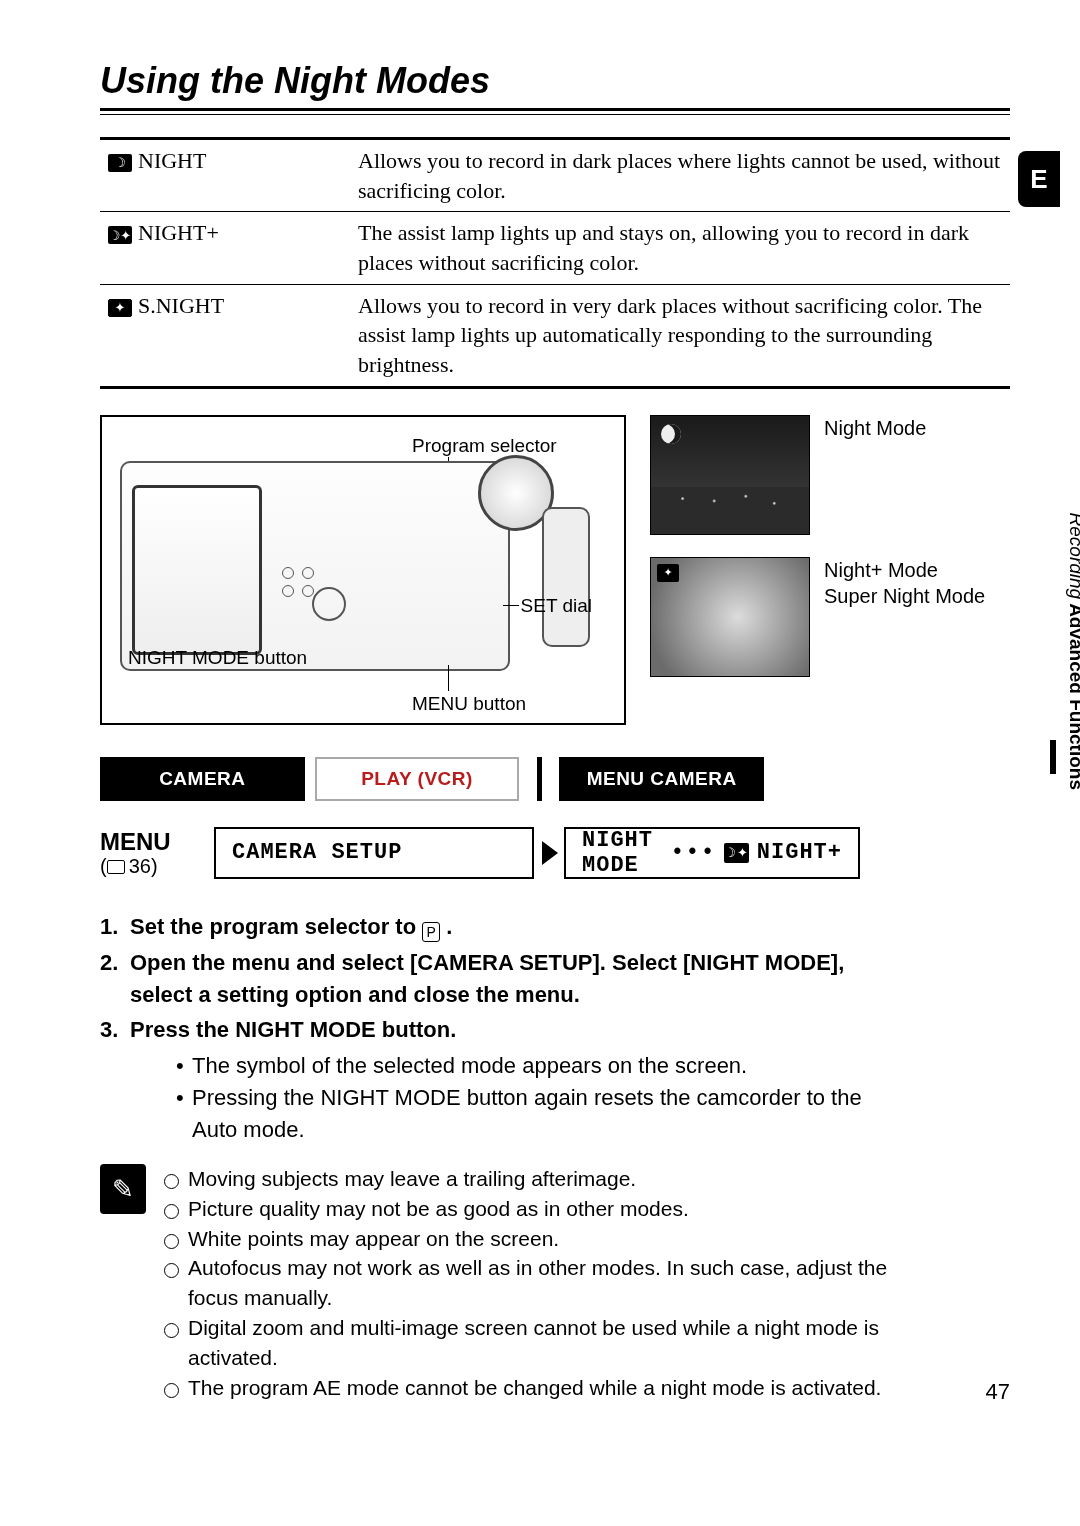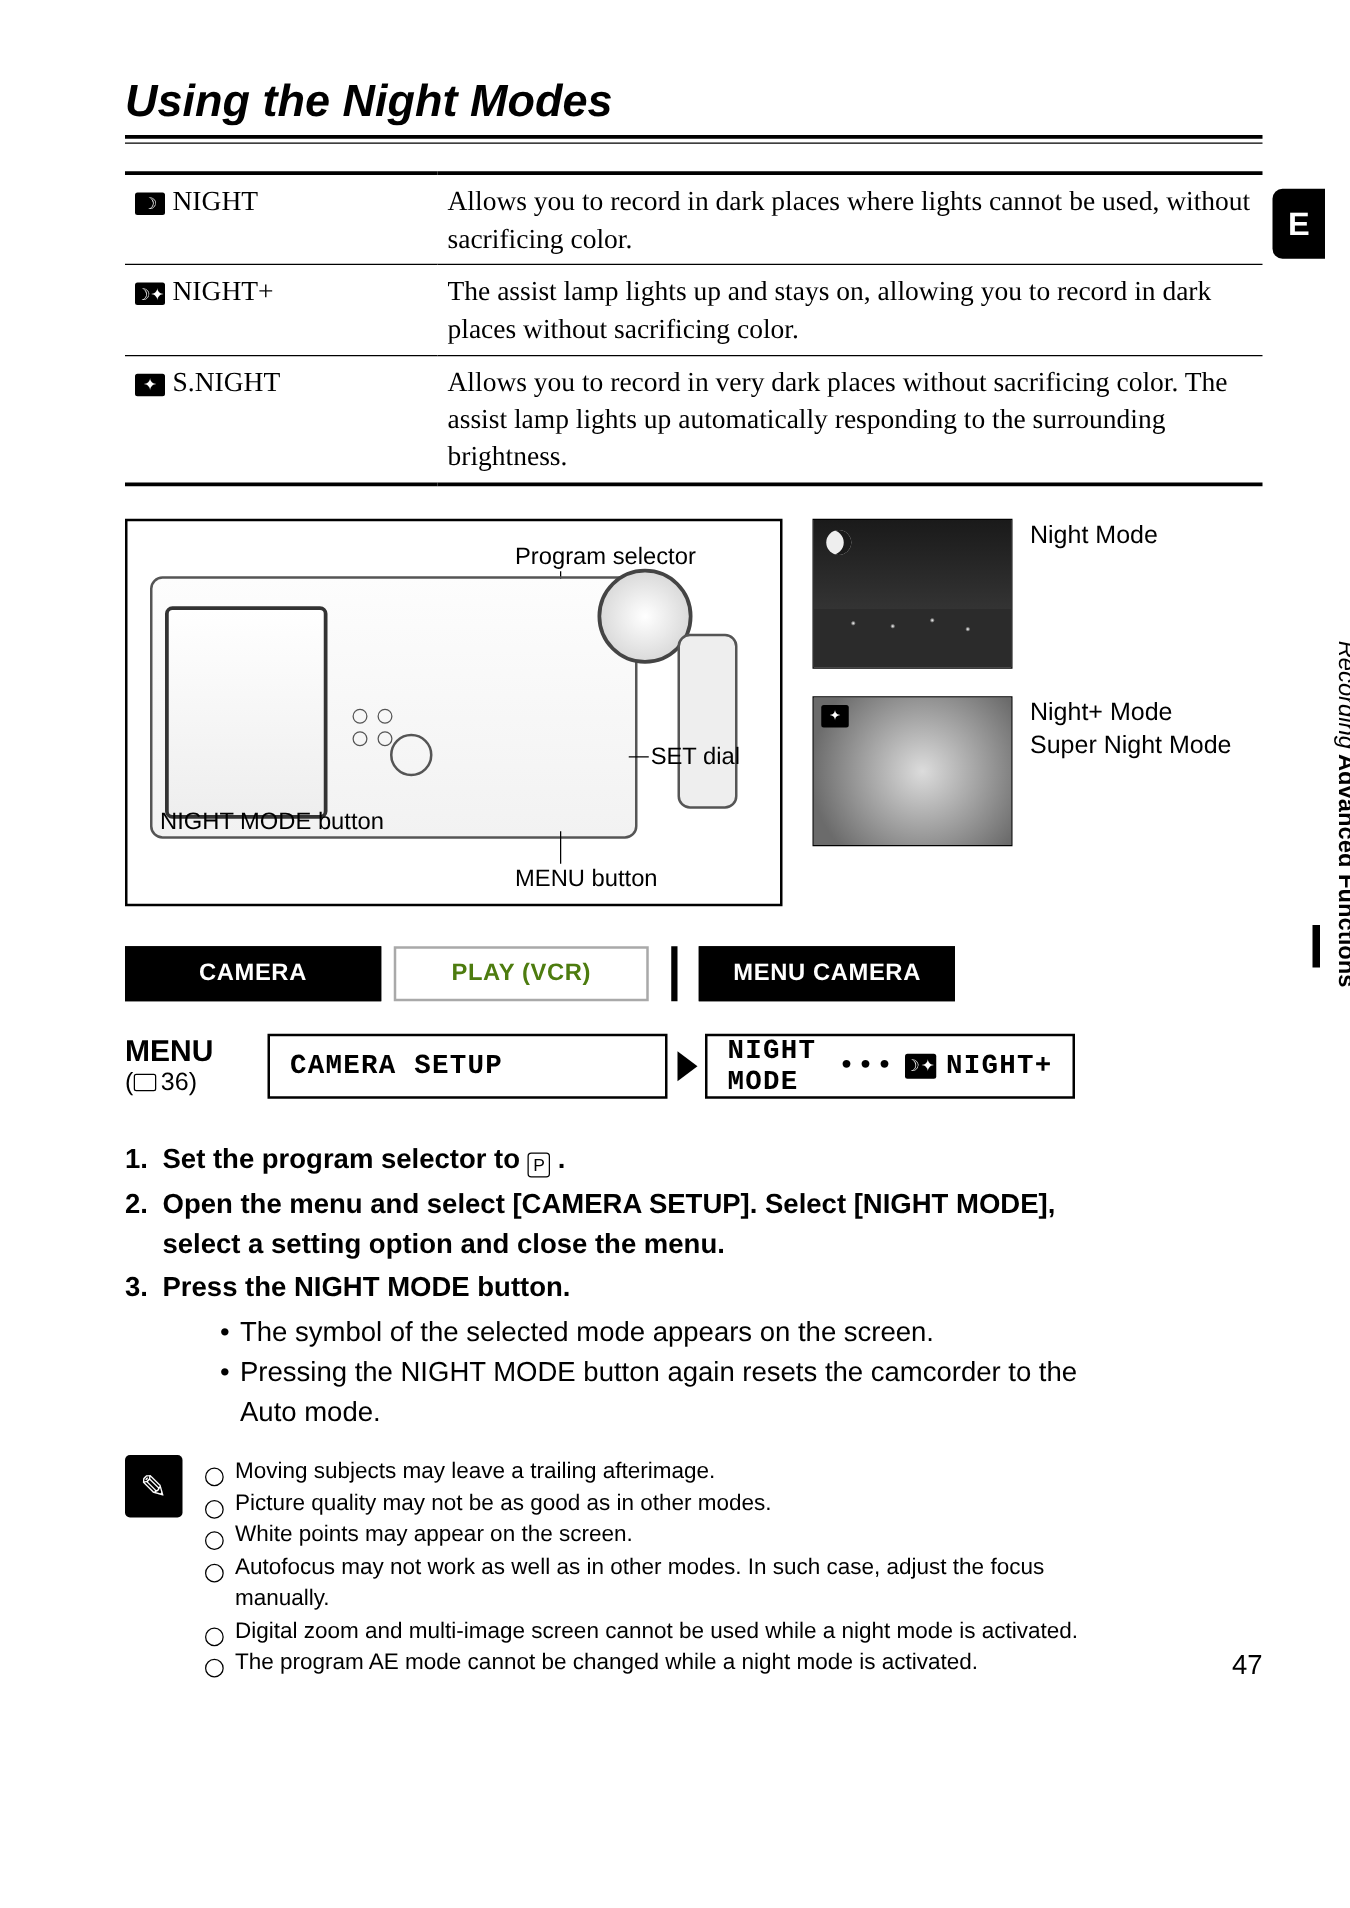--- a/index.html
+++ b/index.html
@@ -190,21 +190,21 @@
     flex: 1;
     height: 44px;
     border: 2px solid #000;
     display:flex; align-items:center; justify-content:center;
     font-size: 19px;
     font-weight: 700;
     letter-spacing: .5px;
     text-align:center;
   }
   .mode-btn.active { background:#000; color:#fff; }
-  .mode-btn.inactive { color:#4d7c0f; border-color:#a9a9a9; }
+  .mode-btn.inactive { color:#b91c1c; border-color:#a9a9a9; }
   .divider-gap { width: 20px; display:flex; align-items:center; justify-content:center;}
   .divider-gap::before{ content:""; width:5px; height:44px; background:#000; }
 
   
   .menu-path { display:flex; align-items:center; gap: 10px; margin-top: 26px; width: 760px;}
   .mp-left { width: 104px; font-size:20px; line-height:1.1; }
   .mp-left .big { font-weight: 900; font-size:24px; display:block; }
   .mp-left .bk { display:inline-block; }
   .bk-icon { display:inline-block; width:18px;height:14px;border:1.5px solid #000; border-radius:2px; margin-right:4px; vertical-align:-1px;}
   .mp-box {
@@ -275,21 +275,21 @@
   .sub li { padding-left: 16px; position:relative; font-weight:400; margin:0;}
   .sub li::before { content:"\2022"; position:absolute; left:0; font-weight:400;}
 
   
   .notes { display:flex; gap: 18px; margin-top: 18px; width: 810px; }
   .note-icon {
     width: 46px; height: 50px; background:#000; border-radius:4px;
     display:flex;align-items:center;justify-content:center;color:#fff;font-size:26px;
     flex-shrink:0;
   }
-  .notes ul { list-style:none; font-size:18px; line-height:1.42; }
+  .notes ul { list-style:none; font-size:21px; line-height:1.42; }
   .notes li { position:relative; padding-left: 24px; }
   .notes li::before { content:""; position:absolute; left:0; top:10px; width:13px;height:13px;border:1.5px solid #000;border-radius:50%; }
 
   .pagenum {
     position:absolute; right: 70px; bottom: 28px; font-size:22px;
   }
 </style>
 </head>
 <body>
 

